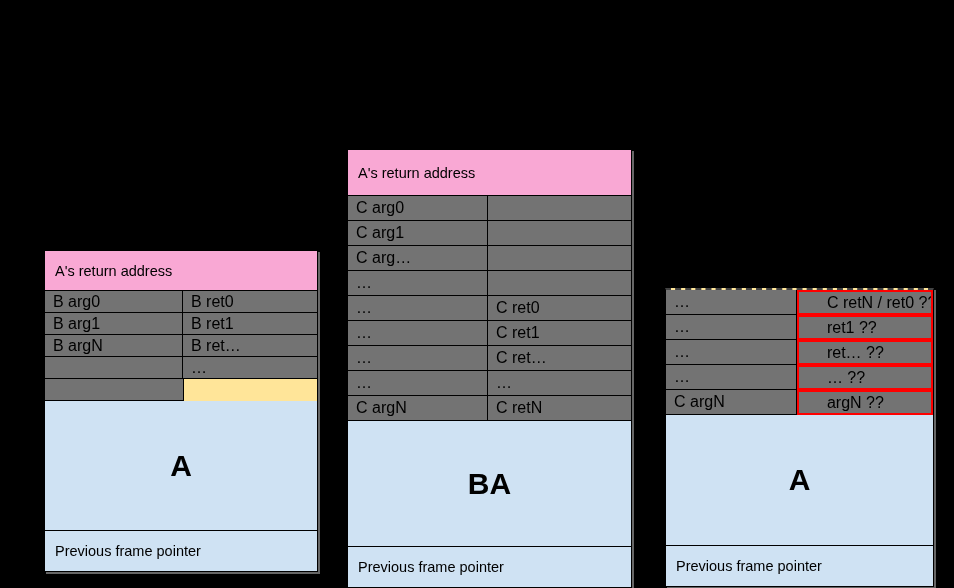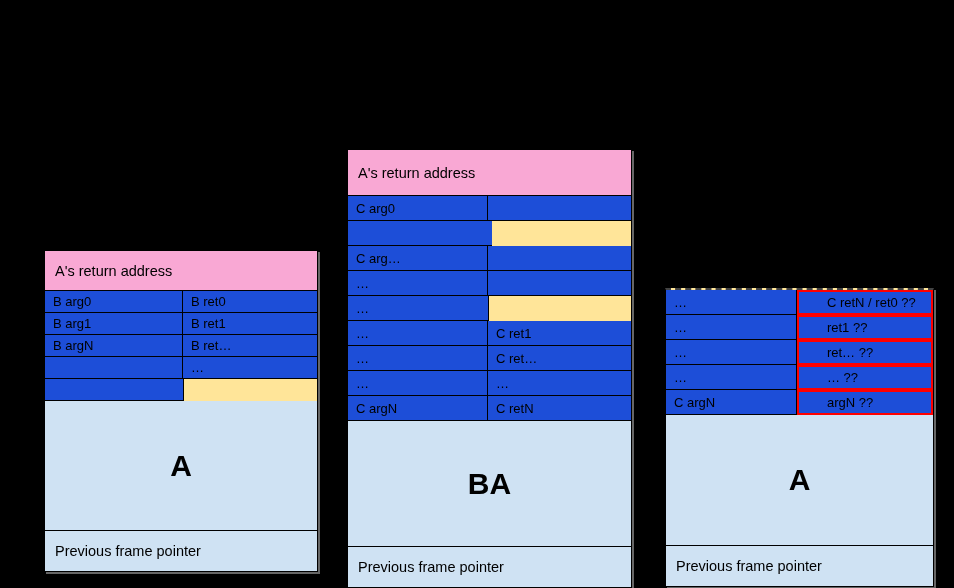--- a/index.html
+++ b/index.html
@@ -25,26 +25,26 @@
   }
 
   
   .row {
     display: flex;
     box-sizing: border-box;
     width: 100%;
   }
   .cell {
     box-sizing: border-box;
-    background: #1d4ed8;
+    background: #737373;
     border-bottom: 1px solid #000000;
     padding: 0 8px;
     display: flex;
     align-items: center;
-    font-size: 13px;
+    font-size: 16px;
     line-height: 1;
     white-space: nowrap;
     overflow: hidden;
   }
   .cell.left  { border-right: 1px solid #000000; }
 
   .hdr {
     box-sizing: border-box;
     background: #f9a8d4;
     border-bottom: 1px solid #000000;
@@ -139,32 +139,34 @@
 </div>
 
 <div class="panel" id="panel-middle">
   <div class="hdr">A's return address</div>
 
   <div class="row">
     <div class="cell left">C arg0</div>
     <div class="cell right"></div>
   </div>
   <div class="row">
+    <div class="cell left">C arg1</div>
     <div class="cell right"></div>
   </div>
   <div class="row">
     <div class="cell left">C arg…</div>
     <div class="cell right"></div>
   </div>
   <div class="row">
     <div class="cell left">…</div>
     <div class="cell right"></div>
   </div>
   <div class="row">
     <div class="cell left">…</div>
+    <div class="cell right">C ret0</div>
   </div>
   <div class="row">
     <div class="cell left">…</div>
     <div class="cell right">C ret1</div>
   </div>
   <div class="row">
     <div class="cell left">…</div>
     <div class="cell right">C ret…</div>
   </div>
   <div class="row">

